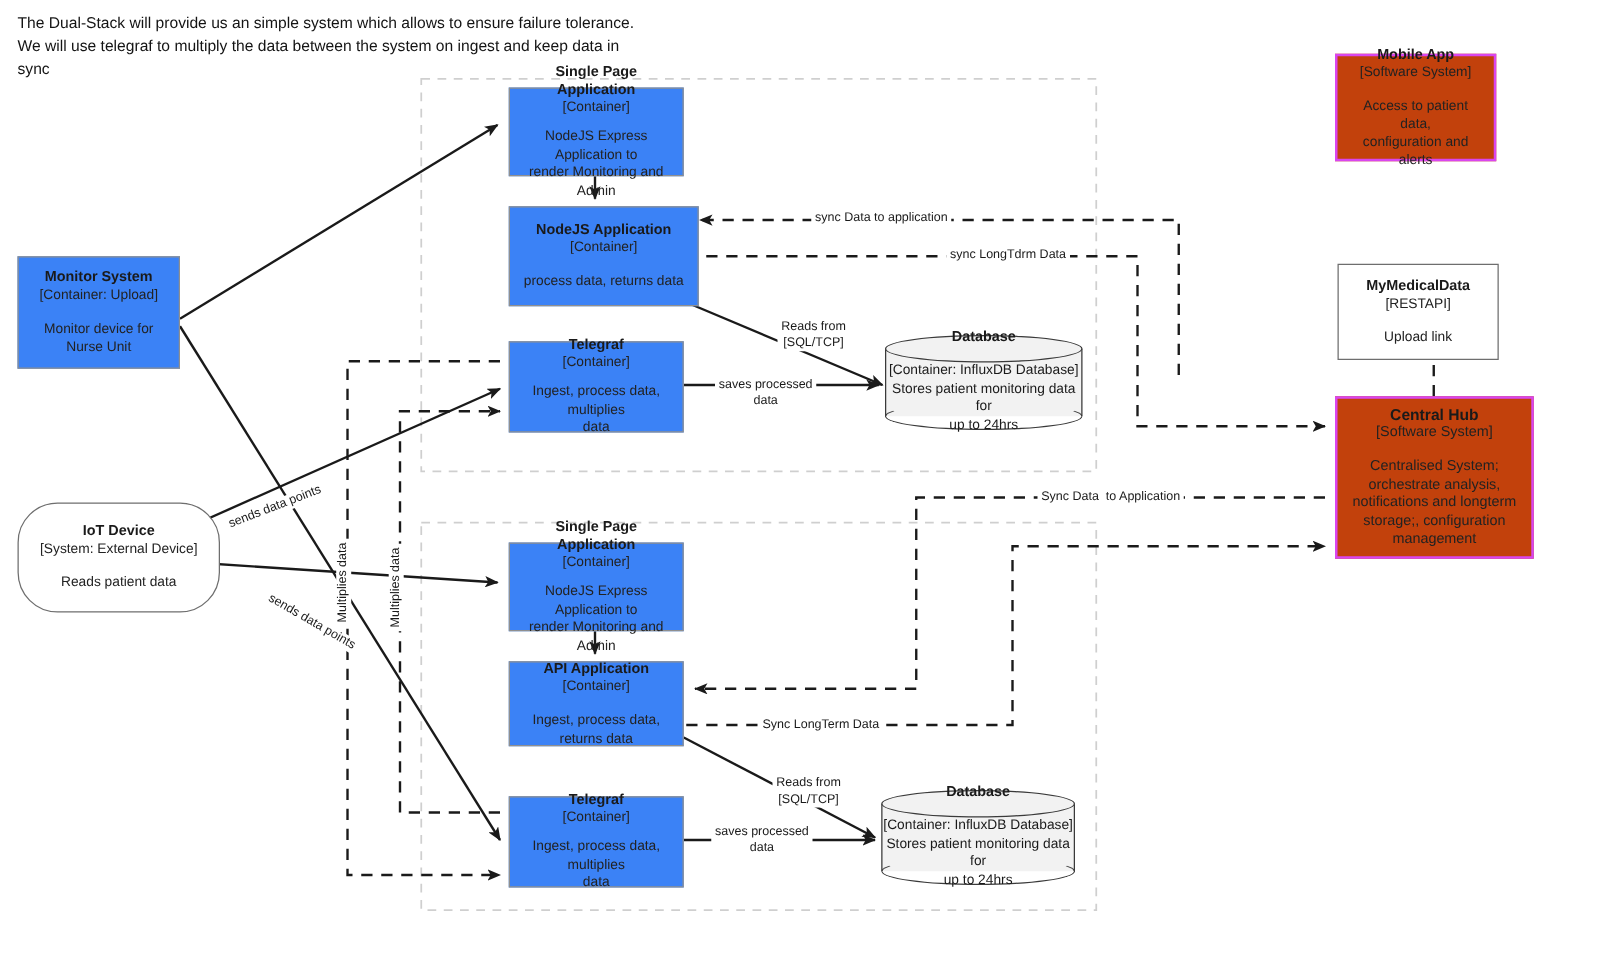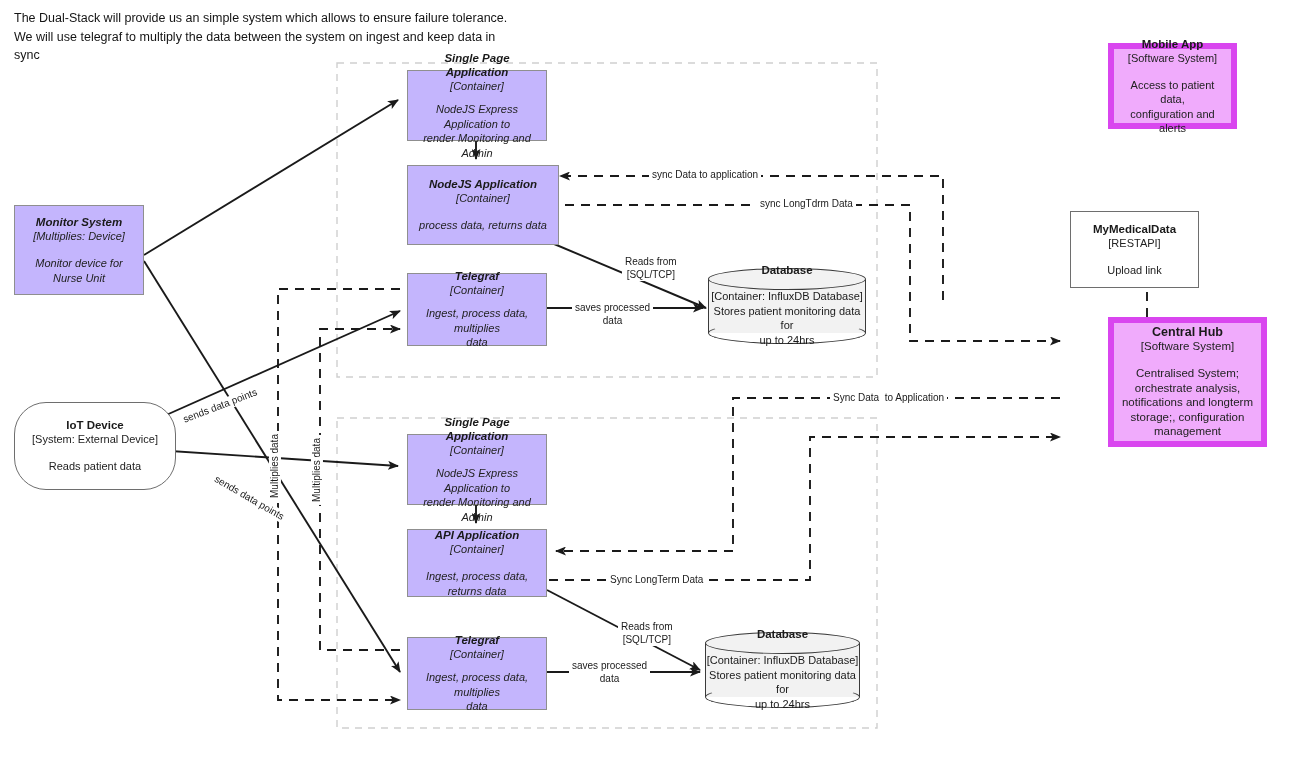--- a/index.html
+++ b/index.html
@@ -13,23 +13,23 @@
 
   .node{position:absolute;box-sizing:border-box;display:flex;flex-direction:column;
         align-items:center;justify-content:center;text-align:center;padding:6px 7px;}
   .node .t{font-weight:bold;font-size:11.5px;line-height:14px;}
   .node .st{font-size:11px;line-height:14px;color:#222;}
   .node .ds{font-size:11px;line-height:14.5px;color:#222;margin-top:13px;}
   .node.big .t{font-size:12.5px;}
   .node.big .st{font-size:11.5px;}
   .node.big .ds{font-size:11.5px;}
 
-  .grey{background:#c4b5fd;border:1px solid #8f8f8f;font-style:italic;}
+  .grey{background:#3b82f6;border:1px solid #8f8f8f;}
   .white{background:#ffffff;border:1px solid #6e6e6e;}
-  .gold{background:#f0abfc;border:6px solid #d946ef;margin-left:40px;}
+  .gold{background:#c2410c;border:2px solid #d946ef;}
 
   .cyl{position:absolute;box-sizing:border-box;}
   .cyl .body{position:absolute;left:0;right:0;top:11px;bottom:11px;background:#f2f2f2;
              border-left:1px solid #3a3a3a;border-right:1px solid #3a3a3a;}
   .cyl .top,.cyl .bot{position:absolute;left:0;right:0;height:22px;border:1px solid #3a3a3a;
              border-radius:50%;background:#f2f2f2;box-sizing:border-box;}
   .cyl .top{top:0;}
   .cyl .bot{bottom:0;background:transparent;border-top-color:transparent;}
   .cyl .ctext{position:absolute;left:0;right:0;top:0;bottom:0;display:flex;flex-direction:column;
              align-items:center;justify-content:center;text-align:center;}
@@ -97,21 +97,21 @@
 
       <path d="M400,289 L278,289 L278,700 L400,700" marker-end="url(#ah)"></path>
       <path d="M400,650 L320,650 L320,329 L400,329" marker-end="url(#ah)"></path>
 
       <path d="M1147,276 L1147,318"></path>
     </g>
   </svg>
 
   <div class="node grey" style="left:14px;top:205px;width:130px;height:90px;">
     <div class="t">Monitor System</div>
-    <div class="st">[Multiplies: Device]</div>
+    <div class="st">[Container: Upload]</div>
     <div class="ds" style="white-space:pre-line">Monitor device for
 Nurse Unit</div>
   </div>
 
   <div class="node white" style="left:14px;top:402px;width:162px;height:88px;border-radius:32px;">
     <div class="t">IoT Device</div>
     <div class="st">[System: External Device]</div>
     <div class="ds" style="white-space:pre-line">Reads patient data</div>
   </div>
 

